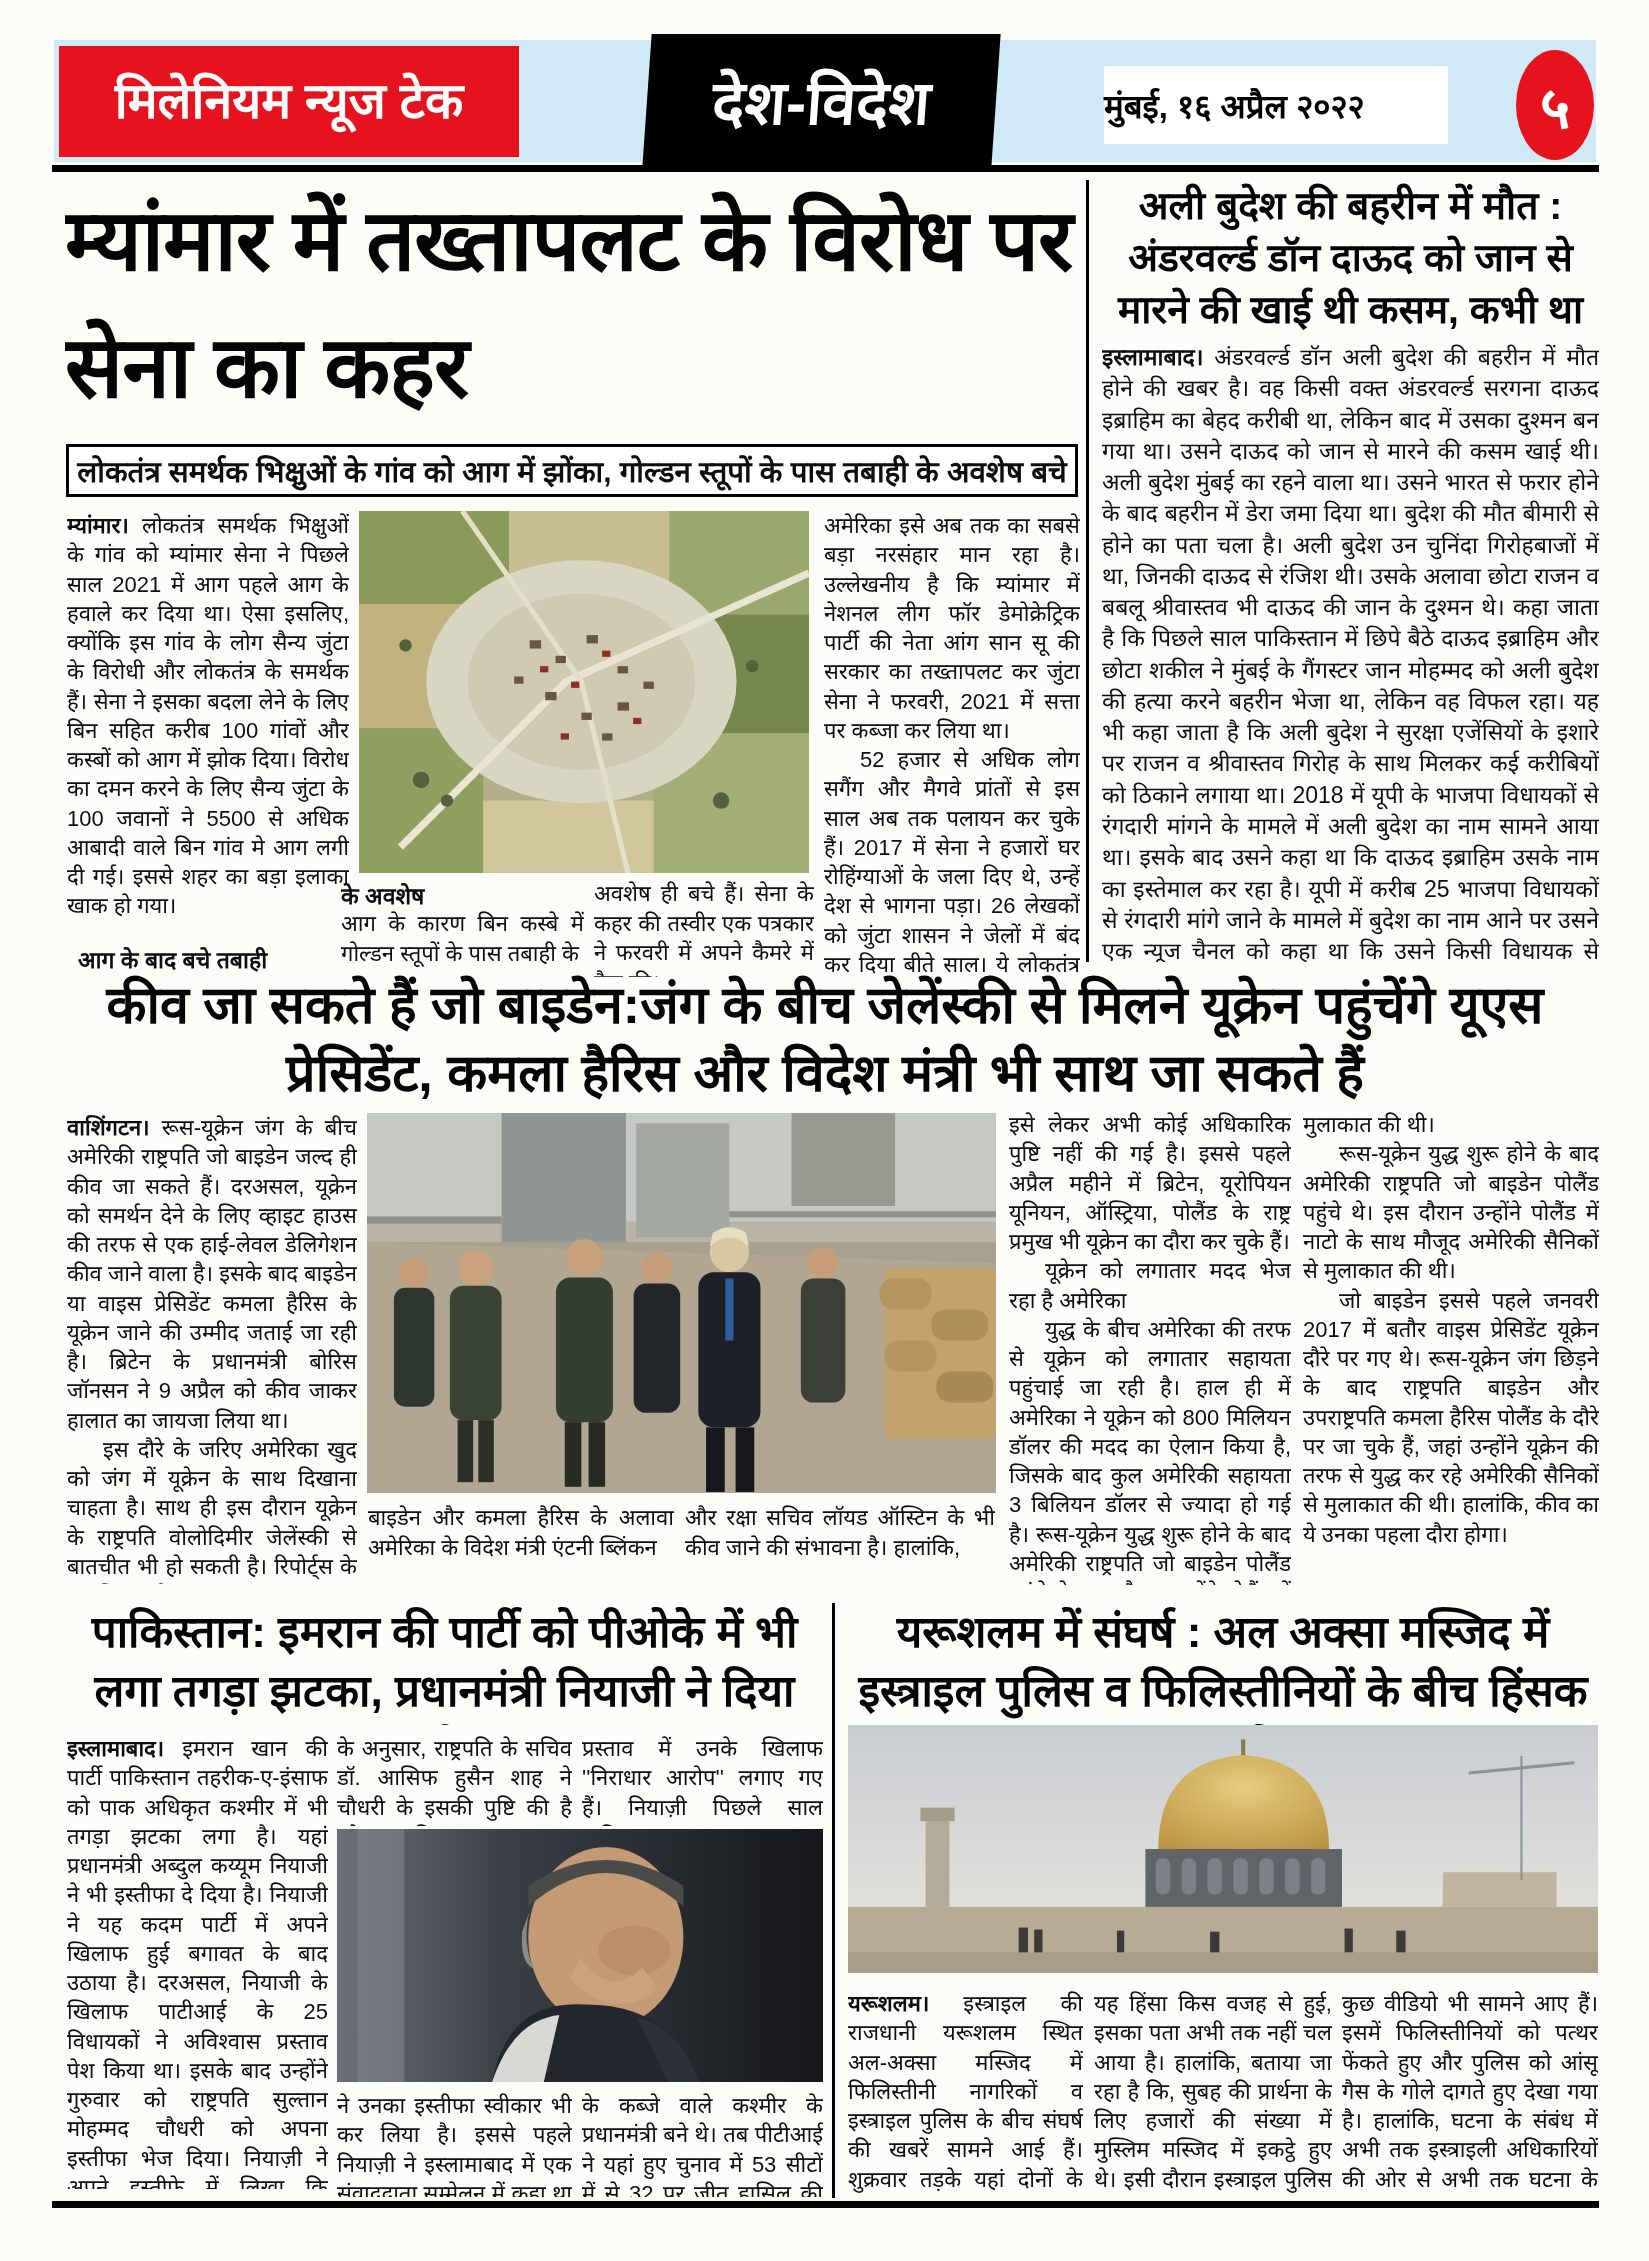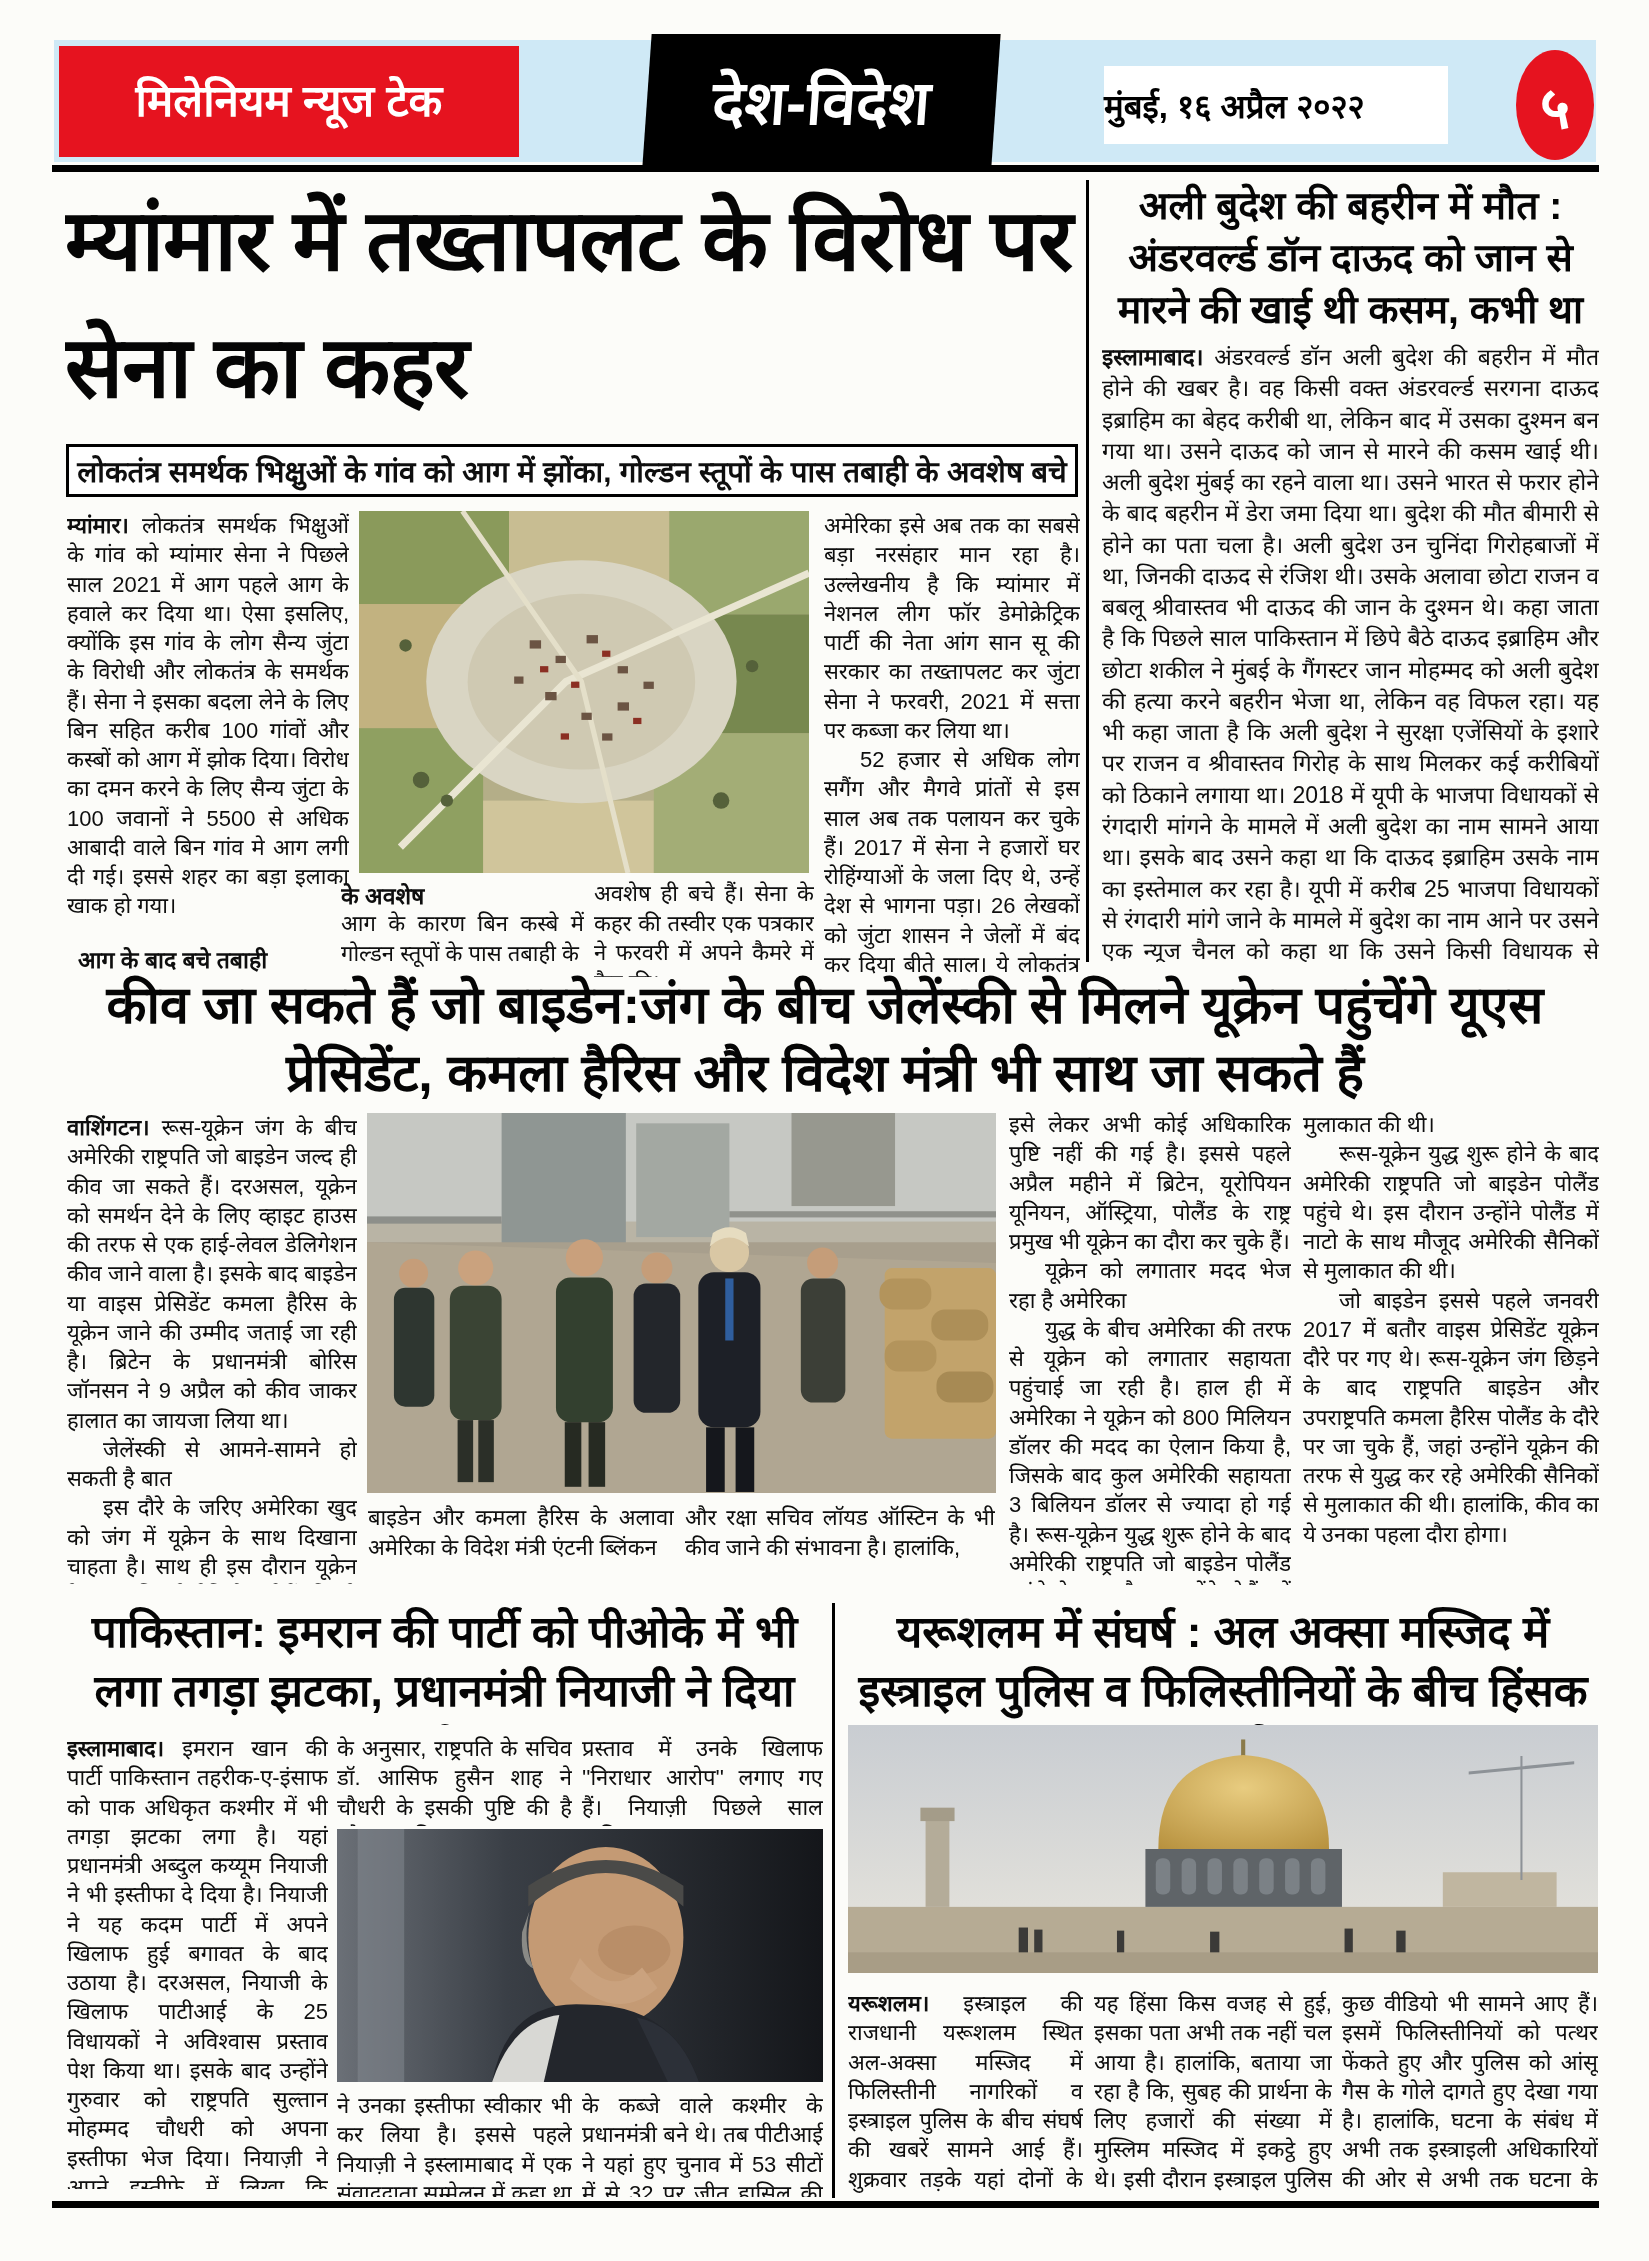--- a/index.html
+++ b/index.html
@@ -6,21 +6,21 @@
   html,body{margin:0;background:#d9d9d9}
   #page{position:relative;width:1650px;height:2261px;background:#fcfcf9;color:#0e0e0e;
         font-family:"Liberation Sans","DejaVu Sans",sans-serif;overflow:hidden}
   .abs{position:absolute}
   .jt{text-align:justify;text-justify:inter-word}
   .clip{overflow:hidden}
   b{font-weight:700}
 
   
   .band{background:#cfe9f6}
-  .logo{background:#e6131f;color:#fff;font-weight:700;font-size:44px;display:flex;align-items:center;justify-content:center;text-align:center;line-height:1.05}
+  .logo{background:#e6131f;color:#fff;font-weight:700;font-size:50px;display:flex;align-items:center;justify-content:center;text-align:center;line-height:1.05}
   .sectionbox{background:#000;color:#fff;font-weight:700;font-size:61px;display:flex;align-items:center;justify-content:center;transform:skewX(-4deg)}
   .datebox{background:#fff;color:#000;font-weight:700;font-size:33px;display:flex;align-items:center;justify-content:flex-start}
   .pageoval{background:#e6131f;color:#fff;font-weight:700;font-size:58px;border-radius:50%;display:flex;align-items:center;justify-content:center}
   .rule{background:#000}
 
   
   .hl-xl{font-weight:700;font-size:86px;line-height:1.48;letter-spacing:-1px;color:#050505}
   .hl-lg{font-weight:700;font-size:39px;line-height:1.33;text-align:center;color:#050505}
   .hl-md{font-weight:700;font-size:52px;line-height:1.3;text-align:center;color:#050505}
   .hl-sm{font-weight:700;font-size:44px;line-height:1.33;text-align:center;color:#050505}
@@ -121,21 +121,20 @@
 
   <div class="abs hl-lg clip" style="left:1102px;top:180px;width:497px;height:155px">अली बुदेश की बहरीन में मौत : अंडरवर्ल्ड डॉन दाऊद को जान से मारने की खाई थी कसम, कभी था बेहद करीबी</div>
   <div class="abs body-wide jt clip" style="left:1102px;top:342px;width:497px;height:620px">
     <p><b>इस्लामाबाद।</b><span> अंडरवर्ल्ड डॉन अली बुदेश की बहरीन में मौत होने की खबर है। वह किसी वक्त अंडरवर्ल्ड सरगना दाऊद इब्राहिम का बेहद करीबी था, लेकिन बाद में उसका दुश्मन बन गया था। उसने दाऊद को जान से मारने की कसम खाई थी। अली बुदेश मुंबई का रहने वाला था। उसने भारत से फरार होने के बाद बहरीन में डेरा जमा दिया था। बुदेश की मौत बीमारी से होने का पता चला है। अली बुदेश उन चुनिंदा गिरोहबाजों में था, जिनकी दाऊद से रंजिश थी। उसके अलावा छोटा राजन व बबलू श्रीवास्तव भी दाऊद की जान के दुश्मन थे। कहा जाता है कि पिछले साल पाकिस्तान में छिपे बैठे दाऊद इब्राहिम और छोटा शकील ने मुंबई के गैंगस्टर जान मोहम्मद को अली बुदेश की हत्या करने बहरीन भेजा था, लेकिन वह विफल रहा। यह भी कहा जाता है कि अली बुदेश ने सुरक्षा एजेंसियों के इशारे पर राजन व श्रीवास्तव गिरोह के साथ मिलकर कई करीबियों को ठिकाने लगाया था। 2018 में यूपी के भाजपा विधायकों से रंगदारी मांगने के मामले में अली बुदेश का नाम सामने आया था। इसके बाद उसने कहा था कि दाऊद इब्राहिम उसके नाम का इस्तेमाल कर रहा है। यूपी में करीब 25 भाजपा विधायकों से रंगदारी मांगे जाने के मामले में बुदेश का नाम आने पर उसने एक न्यूज चैनल को कहा था कि उसने किसी विधायक से रंगदारी नहीं मांगी। तब बुदेश ने कहा था कि मुझे पता चला है कि मेरे नाम से भारत में रंगदारी मांगी जा रही है। यूपी सहित दिल्ली व मुंबई में भी मेरे नाम से धमकी भरे मैसेज किए जा रहे हैं। बुदेश ने कहा था कि यह सब कुछ दाऊद इब्राहिम के इशारे पर छोटा शकील करवा रहा है। तब यूपी के एडीजी (कानून व्यवस्था) आनंद कुमार ने बताया था कि कि जिस नंबर से धमकी भरे संदेश आ रहे हैं, वह दाऊद के एक साथी अली बुदेश के नाम पर है।</span></p>
   </div>
 
   <div class="abs hl-md clip" style="left:67px;top:972px;width:1516px;height:139px">कीव जा सकते हैं जो बाइडेन:जंग के बीच जेलेंस्की से मिलने यूक्रेन पहुंचेंगे यूएस प्रेसिडेंट, कमला हैरिस और विदेश मंत्री भी साथ जा सकते हैं</div>
 
   <div class="abs body-col jt clip" style="left:67px;top:1113px;width:290px;height:471px">
     <p><b>वाशिंगटन।</b><span> रूस-यूक्रेन जंग के बीच अमेरिकी राष्ट्रपति जो बाइडेन जल्द ही कीव जा सकते हैं। दरअसल, यूक्रेन को समर्थन देने के लिए व्हाइट हाउस की तरफ से एक हाई-लेवल डेलिगेशन कीव जाने वाला है। इसके बाद बाइडेन या वाइस प्रेसिडेंट कमला हैरिस के यूक्रेन जाने की उम्मीद जताई जा रही है। ब्रिटेन के प्रधानमंत्री बोरिस जॉनसन ने 9 अप्रैल को कीव जाकर हालात का जायजा लिया था।</span></p>
-    <p class="inline-subhead">जेलेंस्की से आमने-सामने हो सकती है बात</p>
     <p>इस दौरे के जरिए अमेरिका खुद को जंग में यूक्रेन के साथ दिखाना चाहता है। साथ ही इस दौरान यूक्रेन के राष्ट्रपति वोलोदिमीर जेलेंस्की से बातचीत भी हो सकती है। रिपोर्ट्स के मुताबिक, जो</p>
   </div>
 
   <div class="abs" style="left:367px;top:1113px;width:629px;height:380px">
     <svg class="photo" viewBox="0 0 1215 735" preserveAspectRatio="none">
       <rect width="1215" height="735" fill="#b9b4a5"></rect>
       <rect x="0" y="0" width="1215" height="210" fill="#c6c8c3"></rect>
       <rect x="260" y="0" width="240" height="260" fill="#8f9693"></rect>
       <rect x="520" y="20" width="180" height="220" fill="#a3a8a2"></rect>
       <rect x="820" y="0" width="200" height="180" fill="#97988f"></rect>

